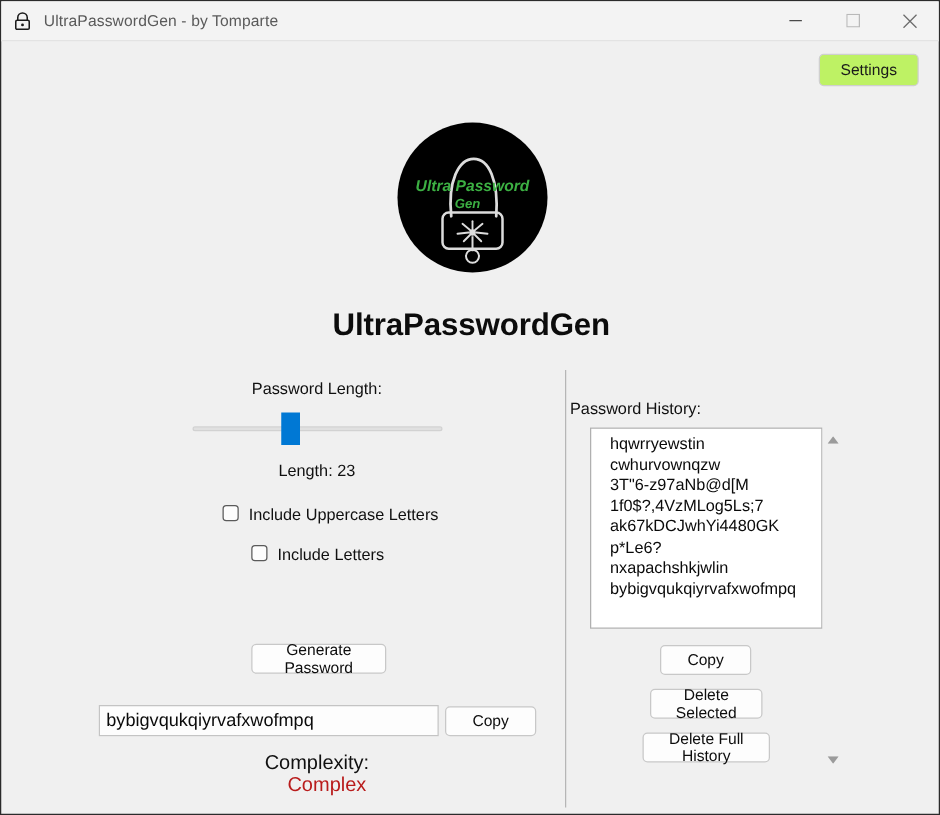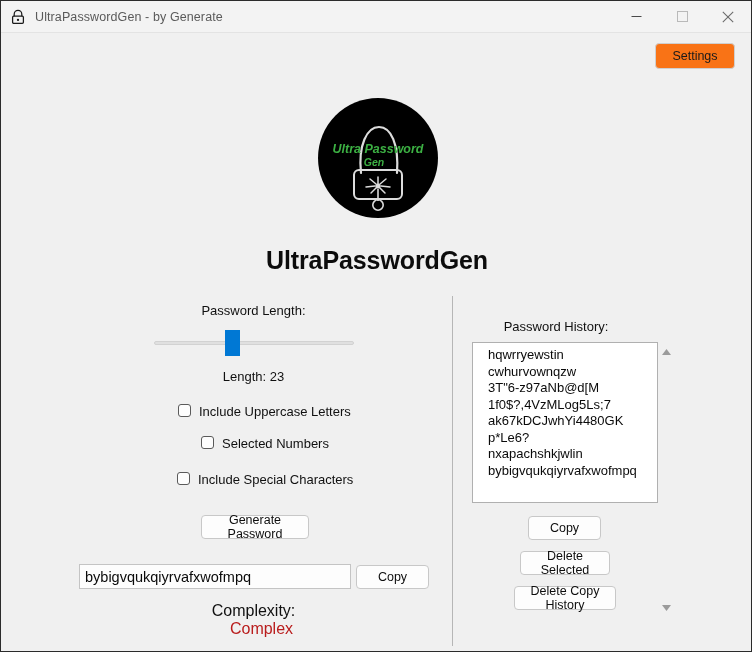--- a/index.html
+++ b/index.html
@@ -58,21 +58,21 @@
   }
   .winbtn svg { display: block; }
 
   
   .settings-btn {
     position: absolute;
     right: 16px;
     top: 42px;
     width: 80px;
     height: 26px;
-    background: #f97316;
+    background: #bef264;
     border: 1px solid #cfcfcf;
     border-radius: 4px;
     font-family: "Liberation Sans", sans-serif;
     font-size: 12.5px;
     color: #1a1a1a;
     display: flex;
     align-items: center;
     justify-content: center;
     cursor: pointer;
     padding: 11px;
@@ -244,21 +244,20 @@
     text-align: center;
     font-size: 16px;
     color: #b91c1c;
   }
 
   
   .label-history {
     position: absolute;
     left: 455px; top: 318px;
     width: 200px;
-    text-align: center;
     font-size: 13px;
     color: #101010;
   }
   .history-box {
     position: absolute;
     left: 471px;
     top: 341px;
     width: 186px;
     height: 161px;
     background: #ffffff;
@@ -323,21 +322,21 @@
 <body>
 
 <div id="app">
 
   <div class="titlebar">
     <svg class="tb-icon" viewBox="0 0 16 16">
       <path d="M4.2 7.2 V5.2 a3.8 3.8 0 0 1 7.6 0 V7.2" fill="none" stroke="#1b1b1b" stroke-width="1.25"></path>
       <rect x="2.6" y="7.2" width="10.8" height="7.2" rx="1.1" fill="none" stroke="#1b1b1b" stroke-width="1.25"></rect>
       <circle cx="8" cy="10.9" r="1.15" fill="#1b1b1b"></circle>
     </svg>
-    <span class="tb-title">UltraPasswordGen - by Generate</span>
+    <span class="tb-title">UltraPasswordGen - by Tomparte</span>
     <span class="tb-spacer"></span>
     <div class="winbtn">
       <svg width="11" height="11" viewBox="0 0 11 11">
         <line x1="0.5" y1="5.5" x2="10.5" y2="5.5" stroke="#4a4a4a" stroke-width="1"></line>
       </svg>
     </div>
     <div class="winbtn">
       <svg width="11" height="11" viewBox="0 0 11 11">
         <rect x="0.5" y="0.5" width="10" height="10" fill="none" stroke="#b9b9b9" stroke-width="1"></rect>
       </svg>
@@ -391,25 +390,21 @@
   </div>
 
   <div class="label-length">Length: 23</div>
 
   <div class="cb-row r1">
     <span class="cb-box"></span>
     <span class="cb-label">Include Uppercase Letters</span>
   </div>
   <div class="cb-row r2">
     <span class="cb-box"></span>
-    <span class="cb-label">Selected Numbers</span>
-  </div>
-  <div class="cb-row r3">
-    <span class="cb-box"></span>
-    <span class="cb-label">Include Special Characters</span>
+    <span class="cb-label">Include Letters</span>
   </div>
 
   <button class="btn gen-btn">Generate Password</button>
 
   <div class="pw-field">bybigvqukqiyrvafxwofmpq</div>
   <button class="btn copy-btn-left">Copy</button>
 
   <div class="label-complexity">Complexity:</div>
   <div class="complexity-value">Complex</div>
 
@@ -434,15 +429,15 @@
     </div>
     <div class="sb-arrow down">
       <svg width="9" height="6" viewBox="0 0 9 6">
         <polygon points="0,0 9,0 4.5,6" fill="#9b9b9b"></polygon>
       </svg>
     </div>
   </div>
 
   <button class="btn copy-btn-right">Copy</button>
   <button class="btn del-sel-btn">Delete Selected</button>
-  <button class="btn del-all-btn">Delete Copy History</button>
+  <button class="btn del-all-btn">Delete Full History</button>
 
 </div>
 
 </body></html>

